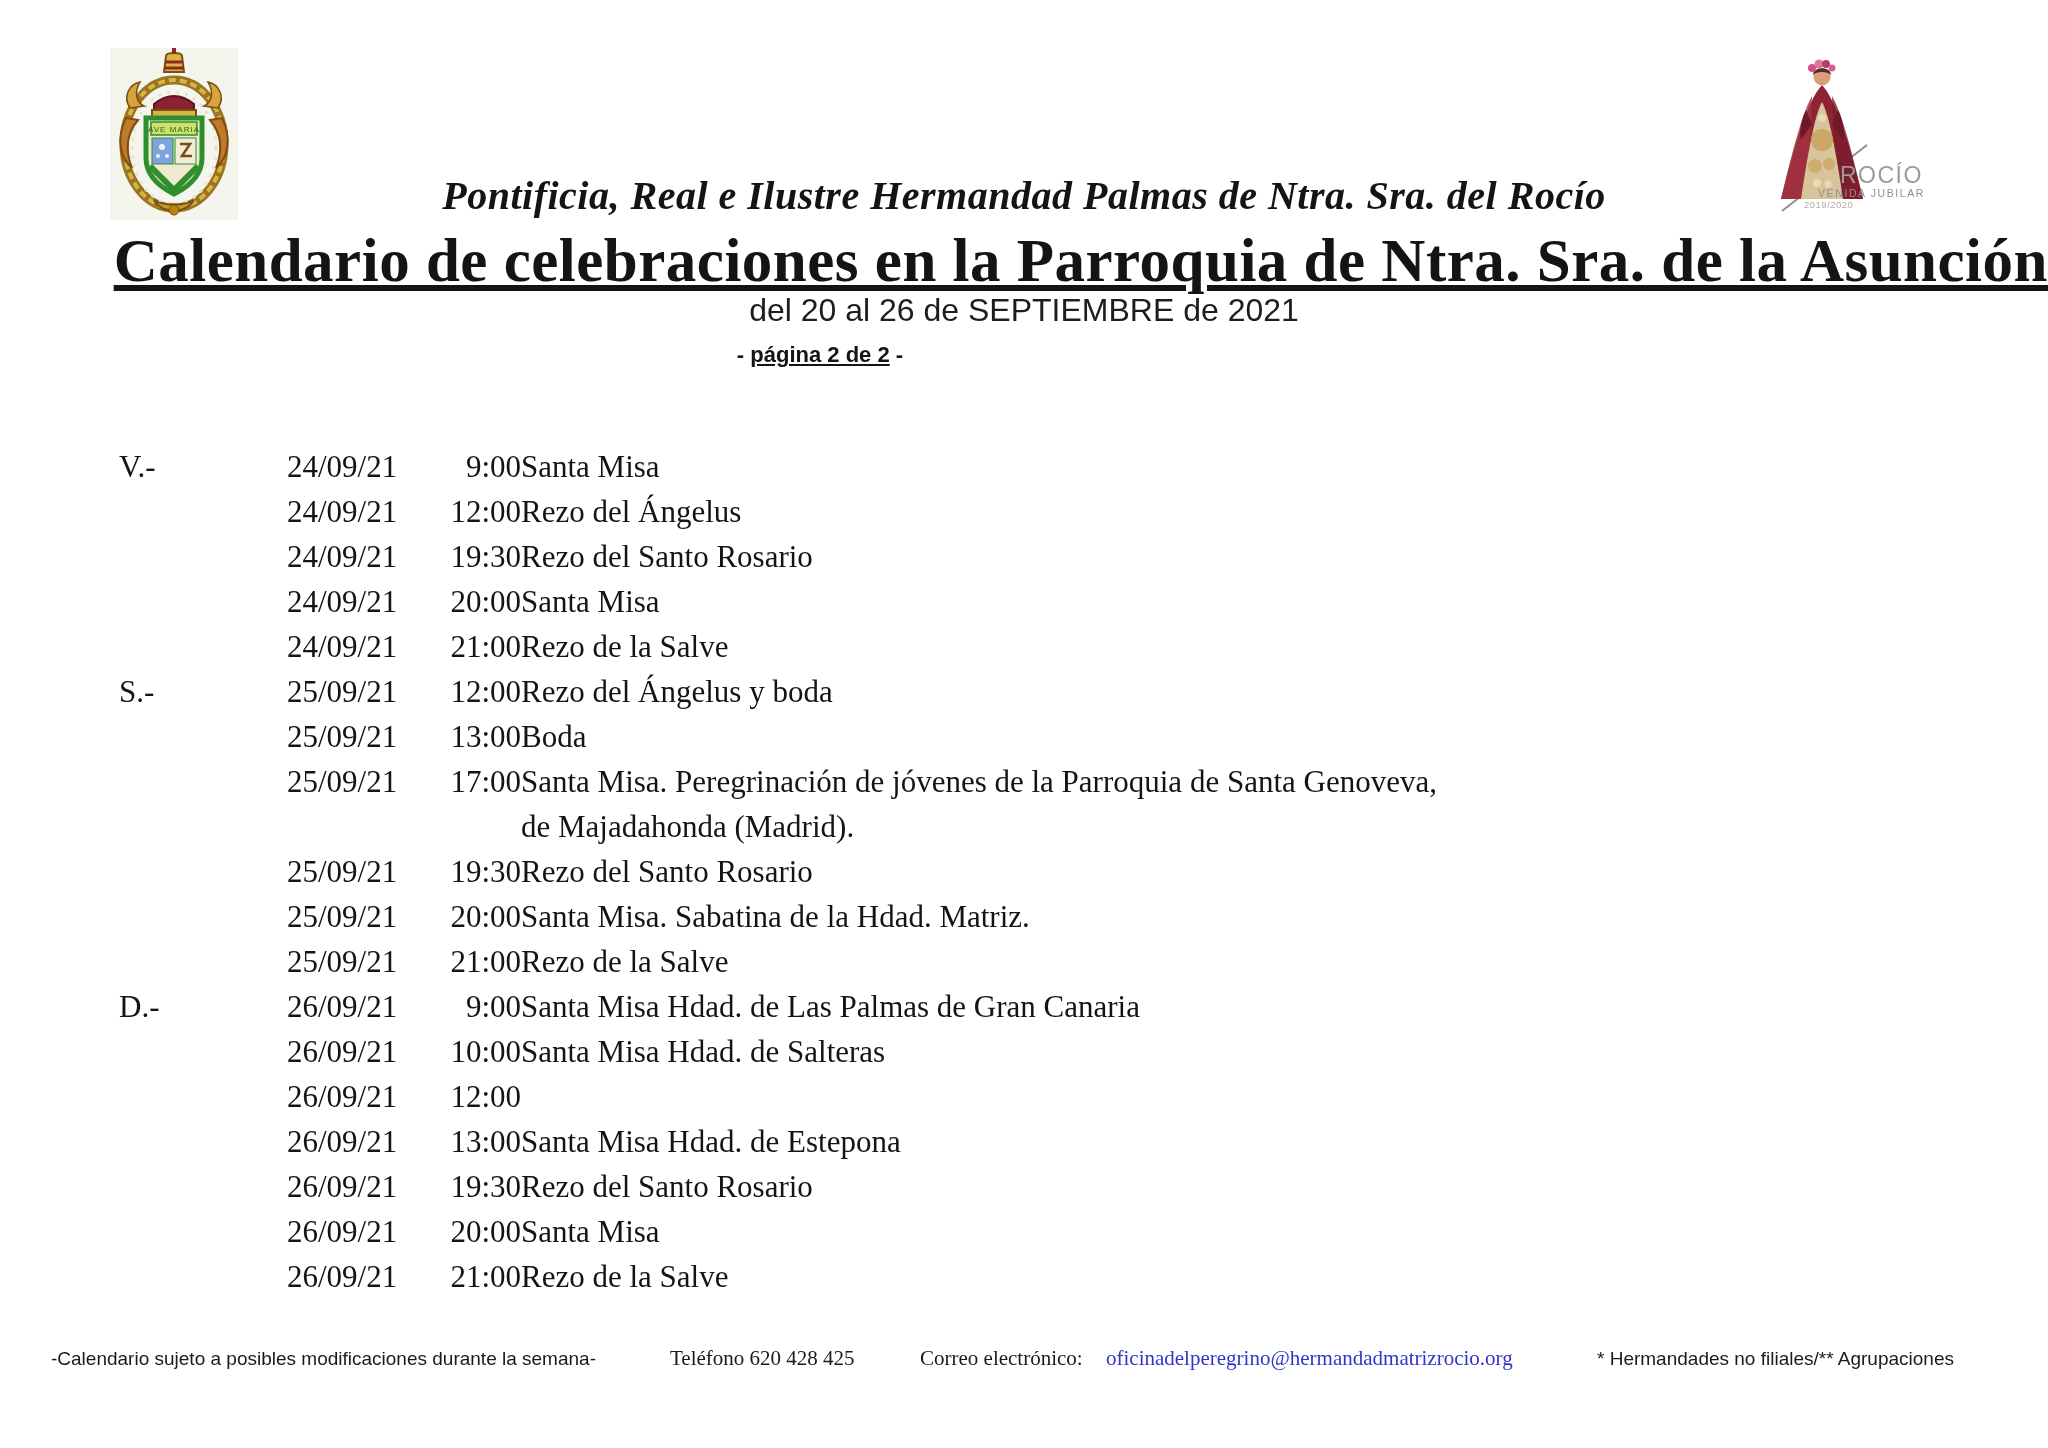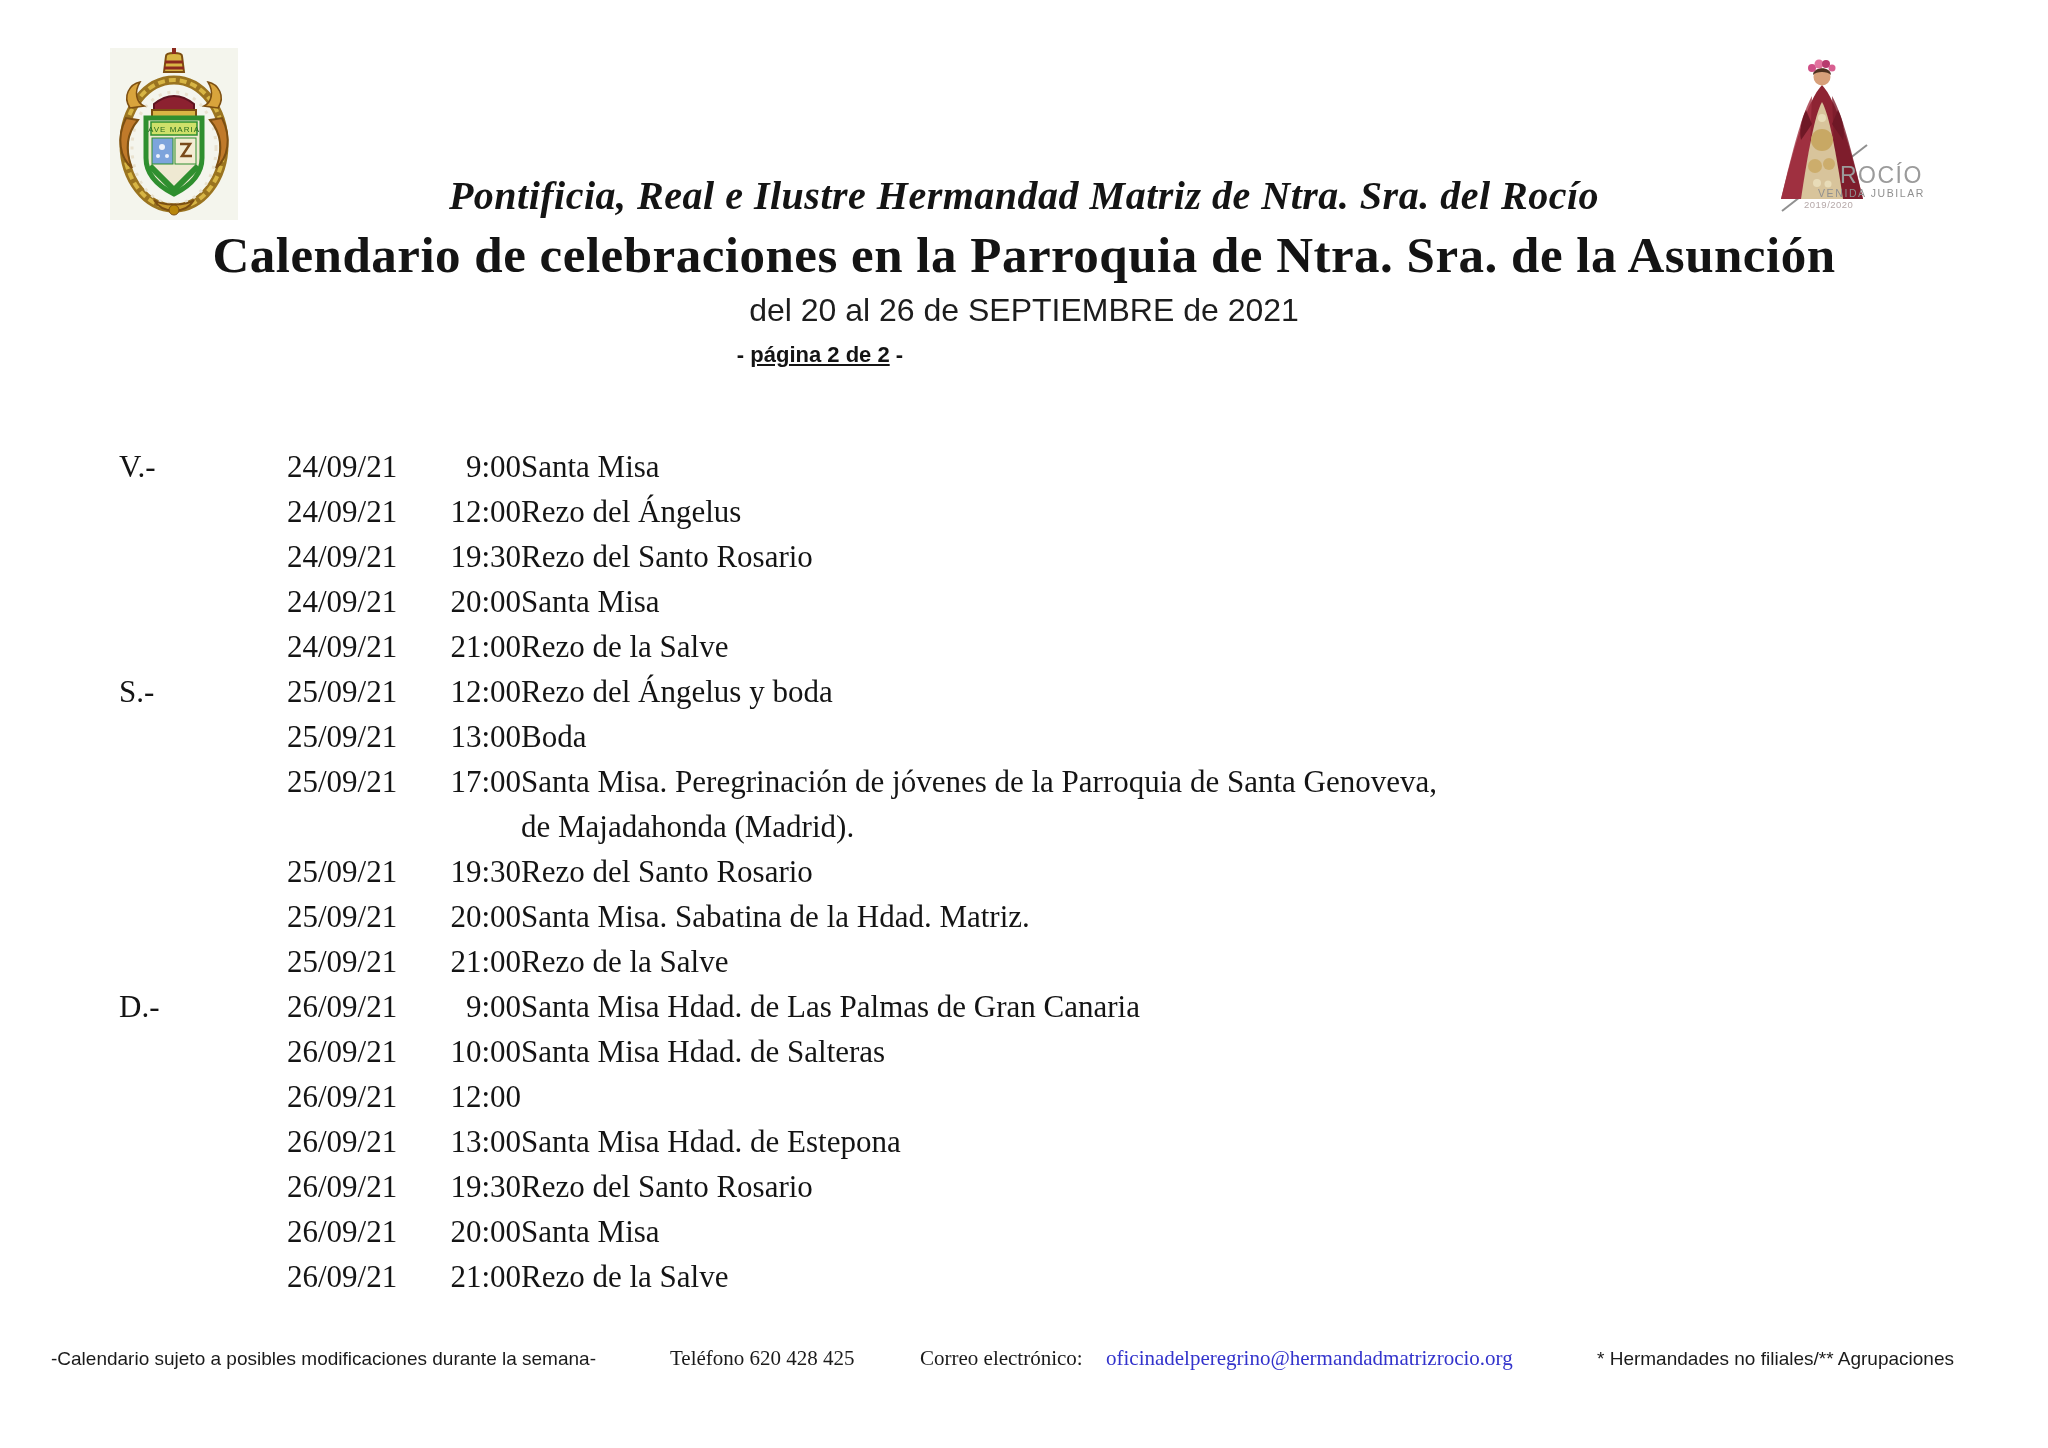--- a/index.html
+++ b/index.html
@@ -9,23 +9,23 @@
   }
   .logo-left  { position:absolute; left:110px; top:48px;  width:128px; height:172px; }
   .logo-right { position:absolute; left:1768px; top:48px; width:165px; height:170px; }
 
   .org-title {
     position:absolute; top:172px; left:0; width:2048px; text-align:center;
     font-style:italic; font-weight:bold; font-size:40px;
     font-family:"Liberation Serif", serif; letter-spacing:0.5px;
   }
   .main-title {
-    position:absolute; top:226px; left:0; width:2048px; text-align:center;
-    font-weight:bold; font-size:51px; font-family:"Liberation Serif", serif;
-    letter-spacing:0.5px; white-space:nowrap;
+    position:absolute; top:226px; left:0; width:2048px; text-align:right;
+    font-weight:bold; font-size:61px; font-family:"Liberation Serif", serif;
+    letter-spacing:0.5px; white-space:nowrap;text-decoration:underline;
   }
   .date-range {
     position:absolute; top:292px; left:0; width:2048px; text-align:center;
     font-family:"Liberation Sans", sans-serif; font-size:32px; color:#1d1d1d;
   }
   .page-indicator {
     position:absolute; top:342px; left:0; width:1640px; text-align:center;
     font-family:"Liberation Sans", sans-serif; font-weight:bold; font-size:22px;
   }
   .page-indicator .u { text-decoration:underline; }
@@ -113,21 +113,21 @@
       <circle cx="44" cy="20" r="4" fill="#cf4f86"></circle>
       <circle cx="51" cy="16" r="4.5" fill="#e2739f"></circle>
       <circle cx="58" cy="16" r="4" fill="#b83a6e"></circle>
       <circle cx="64" cy="20" r="3.5" fill="#d85f90"></circle>
     </g>
     <text x="72" y="135" font-size="23" letter-spacing="1.5" fill="#9b9b9b" font-family="Liberation Sans, sans-serif">ROCÍO</text>
     <text x="50" y="149" font-size="10.5" letter-spacing="1.6" fill="#8f8f8f" font-family="Liberation Sans, sans-serif">VENIDA JUBILAR</text>
     <text x="36" y="160" font-size="9.5" letter-spacing="0.5" fill="#b5a8a8" font-family="Liberation Sans, sans-serif">2019/2020</text>
   </svg>
 
-  <div class="org-title">Pontificia, Real e Ilustre Hermandad Matriz de Ntra. Sra. del Rocío</div>
+  <div class="org-title">Pontificia, Real e Ilustre Hermandad Palmas de Ntra. Sra. del Rocío</div>
   <div class="main-title">Calendario de celebraciones en la Parroquia de Ntra. Sra. de la Asunción</div>
   <div class="date-range">del 20 al 26 de SEPTIEMBRE de 2021</div>
   <div class="page-indicator">
     <span>- </span><span class="u">página 2 de 2</span><span> -</span>
   </div>
 
   <div class="schedule">
       <div class="row">
         <span class="c-day">V.-</span>
         <span class="c-date">24/09/21</span>

